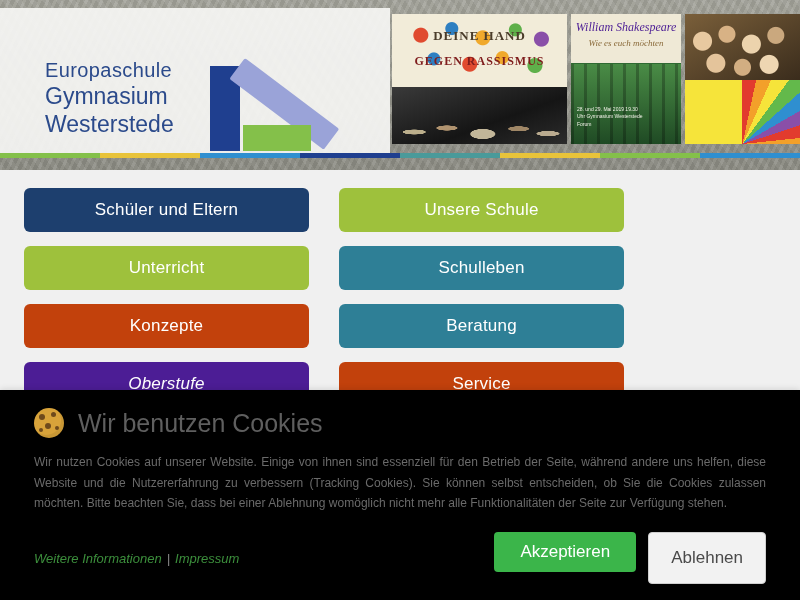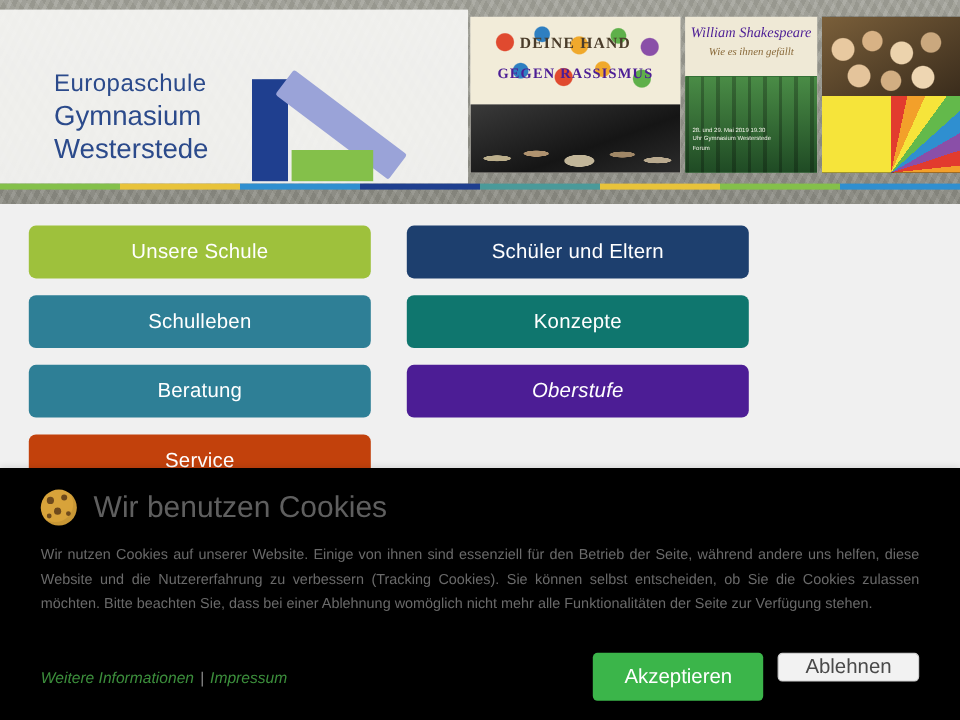--- a/index.html
+++ b/index.html
@@ -76,21 +76,21 @@
       radial-gradient(circle at 84% 72%, #5fb04a 0 7px, transparent 8px);
   }
   .p1 .cap {
     position: absolute; left: 0; top: 14px; width: 100%;
     text-align: center; font-family: "Liberation Serif", serif;
     font-size: 13px; color: #4a3c2a; font-weight: bold; letter-spacing: 1px;
   }
   .p1 .cap2 {
     position: absolute; left: 0; top: 40px; width: 100%;
     text-align: center; font-family: "Liberation Serif", serif;
-    font-size: 12px; color: #4c1d95; font-weight: bold; letter-spacing: 1px;
+    font-size: 12px; color: #7f1d1d; font-weight: bold; letter-spacing: 1px;
   }
   .p1 .bottom {
     position: absolute; left: 0; bottom: 0; width: 100%; height: 57px;
     background: linear-gradient(160deg, #3a3a3a, #151515 60%, #2c2c2c);
   }
   .p1 .b-people {
     position: absolute; bottom: 4px; left: 6px; width: 163px; height: 40px;
     background:
       radial-gradient(ellipse at 10% 80%, #d8c9a0 0 11px, transparent 12px),
       radial-gradient(ellipse at 30% 70%, #caa87e 0 10px, transparent 11px),
@@ -216,21 +216,21 @@
   .cookie-links a { color: #3c8f3c; text-decoration: none; cursor: pointer; }
   .cookie-links .sep { color: #8a8a8a; margin: 0 5px; }
   .cookie-buttons { display: flex; gap: 12px; }
   .btn-accept {
     background: #3bb54a; color: #fff; border: none; border-radius: 4px;
     padding: 0 26px; height: 40px; font-size: 17px; cursor: pointer;
     font-family: "Liberation Sans", sans-serif;
   }
   .btn-decline {
     background: #f2f2f2; color: #4a4a4a; border: 1px solid #cfcfcf; border-radius: 4px;
-    padding: 0 22px; height: 24px; font-size: 17px; cursor: pointer;
+    padding: 0 22px; height: 52px; font-size: 17px; cursor: pointer;
     font-family: "Liberation Sans", sans-serif;
   }
 </style>
 </head>
 <body>
 
 <div class="page">
 
   <div class="header">
     <div class="header-texture"></div>
@@ -255,21 +255,21 @@
         <div class="cap">DEINE HAND</div>
         <div class="cap2">GEGEN RASSISMUS</div>
         <div class="bottom">
           <div class="b-people"></div>
         </div>
       </div>
       <div class="photo p2">
         <div class="poster"></div>
         <div class="trees"></div>
         <div class="t1">William Shakespeare</div>
-        <div class="t2">Wie es ihnen gefällt</div>
+        <div class="t2">Wie es euch möchten</div>
         <div class="t3">28. und 29. Mai 2019
 19.30 Uhr
 
 Gymnasium Westerstede
 Forum</div>
       </div>
       <div class="photo p3">
         <div class="top"></div>
         <div class="faces"></div>
         <div class="bottom">
@@ -284,24 +284,25 @@
         <span style="background: rgb(47, 143, 208); flex: 1 1 auto;"></span>
         <span style="background: rgb(31, 63, 143); flex: 1 1 auto;"></span>
         <span style="background: rgb(74, 154, 154); flex: 1 1 auto;"></span>
         <span style="background: rgb(232, 195, 58); flex: 1 1 auto;"></span>
         <span style="background: rgb(132, 192, 74); flex: 1 1 auto;"></span>
         <span style="background: rgb(47, 143, 208); flex: 1 1 auto;"></span>
       </div>
   </div>
 
   <div class="nav-grid">
+      <div class="nav-btn" style="background: rgb(29, 63, 110);">Schüler und Eltern</div>
       <div class="nav-btn" style="background: rgb(158, 193, 60);">Unsere Schule</div>
-      <div class="nav-btn" style="background: rgb(29, 63, 110);">Schüler und Eltern</div>
+      <div class="nav-btn" style="background: rgb(158, 193, 60);">Unterricht</div>
       <div class="nav-btn" style="background: rgb(46, 127, 150);">Schulleben</div>
-      <div class="nav-btn" style="background: #0f766e; text-align: center;">Konzepte</div>
+      <div class="nav-btn" style="background: #c2410c; text-align: center;">Konzepte</div>
       <div class="nav-btn" style="background: rgb(46, 127, 150);">Beratung</div>
       <div class="nav-btn" style="background: #4c1d95; font-style: italic;">Oberstufe</div>
       <div class="nav-btn" style="background: #c2410c; text-decoration: underline;">Service</div>
     </div>
 
   <div class="cookie">
     <div class="cookie-head">
       <div class="cookie-icon">
         <i></i>
           <i></i>

